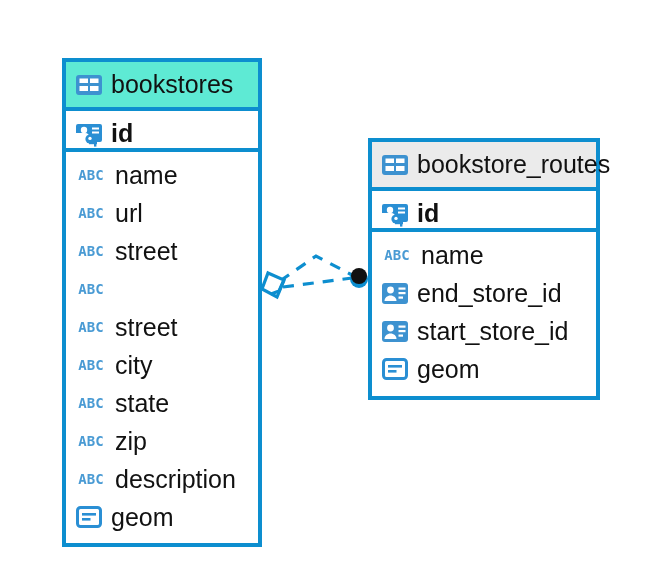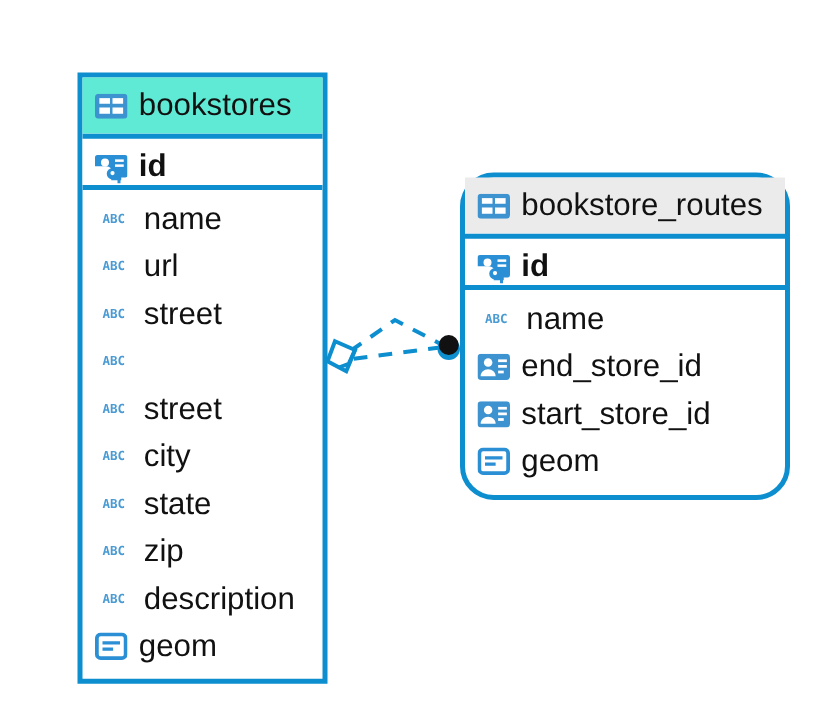--- a/index.html
+++ b/index.html
@@ -49,21 +49,21 @@
     font-size:25px;color:#111111;
     white-space:nowrap;
   }
 
   
   .icon{flex:0 0 auto;display:inline-flex;align-items:center;justify-content:center;}
   .icon svg{display:block;}
 
   .abc-icon{
     font-family:"DejaVu Sans Mono", monospace;
-    font-size:10px;font-weight:bold;
+    font-size:14px;font-weight:bold;
     color:#4a9bd4;
     letter-spacing:0px;
     width:30px;
     text-align:left;
   }
 
   
   .connector{position:absolute;left:0;top:0;pointer-events:none;}
 </style>
 </head>
@@ -158,21 +158,21 @@
             <rect x="6" y="7" width="14" height="2.6" fill="#2a8fd4"></rect>
             <rect x="6" y="12" width="8.5" height="2.6" fill="#2a8fd4"></rect>
           </svg>
         </span>
         <span>geom</span>
       </div>
 
     </div>
   </div>
 
-  <div class="entity" style="left:368px;top:138px;width:264px;height:262px;border-radius:27px;">
+  <div class="entity" style="left:368px;top:138px;width:232px;height:262px;">
 
     <div class="entity-header grey">
       <span class="icon">
         <svg width="26" height="20" viewBox="0 0 26 20">
           <rect x="0" y="0" width="26" height="20" rx="3" fill="#3d92d0"></rect>
           <rect x="3.5" y="3.5" width="8.5" height="4.5" fill="#ffffff"></rect>
           <rect x="14" y="3.5" width="8.5" height="4.5" fill="#ffffff"></rect>
           <rect x="3.5" y="11" width="8.5" height="5" fill="#ffffff"></rect>
           <rect x="14" y="11" width="8.5" height="5" fill="#ffffff"></rect>
         </svg>

